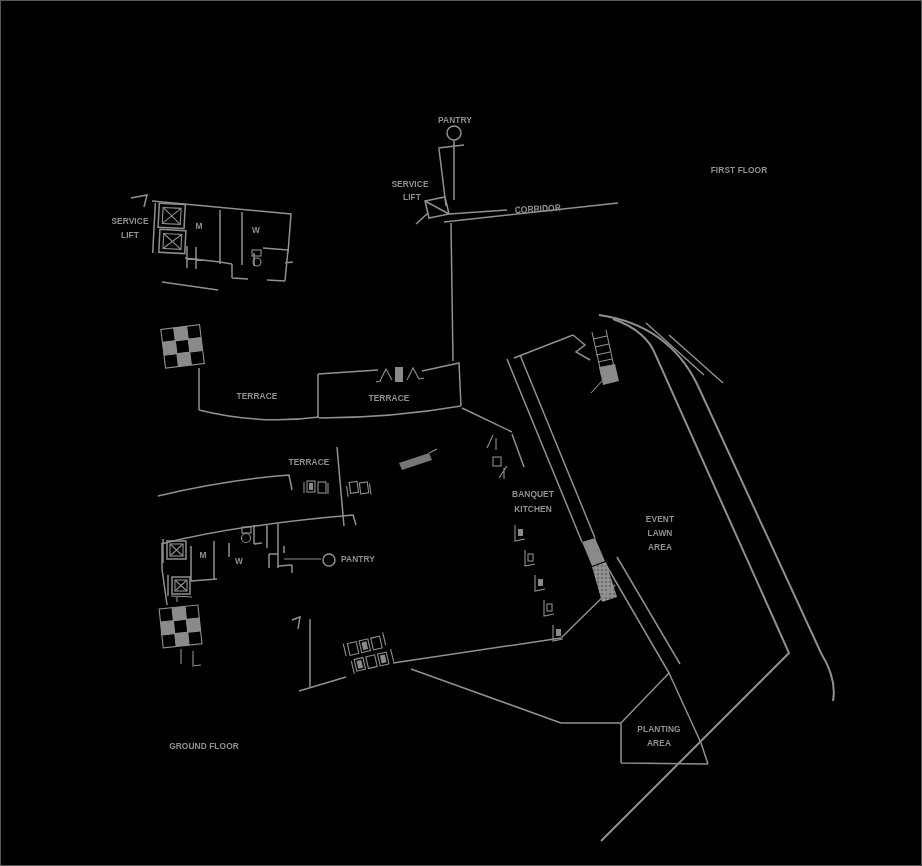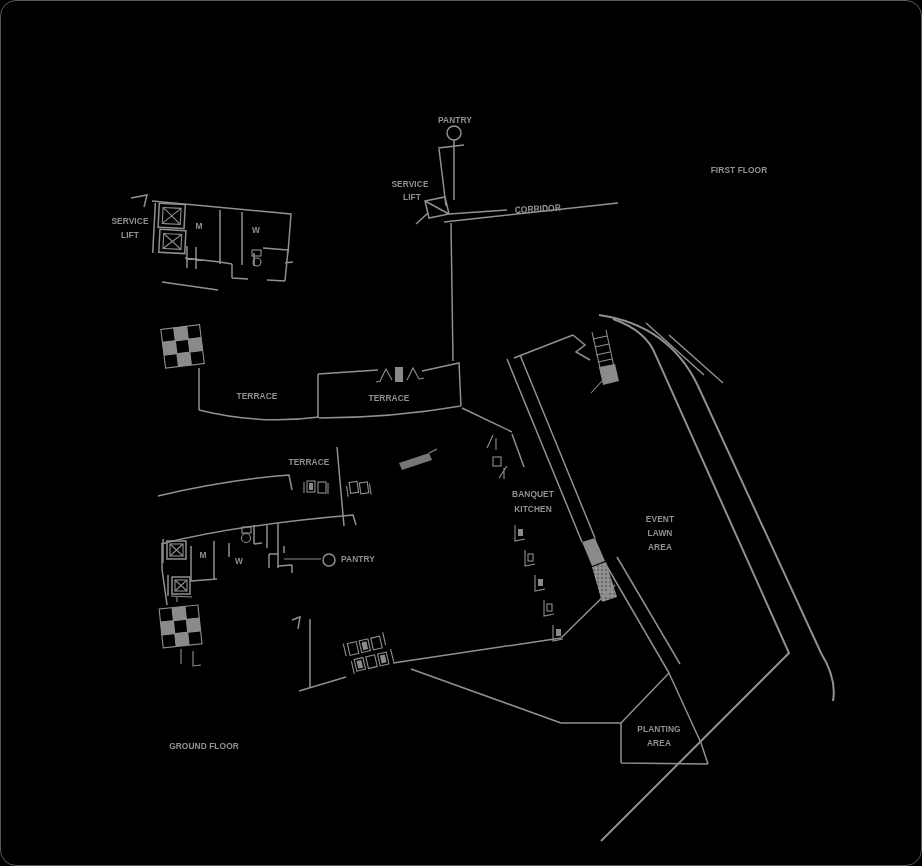--- a/index.html
+++ b/index.html
@@ -1,17 +1,17 @@
 <!DOCTYPE html>
 <html><head>
 <meta charset="utf-8">
 <style>
   html,body{margin:0;padding:0;background:#000;}
   .frame{position:relative;width:920px;height:864px;background:#000;
-         border:1px solid #585858;border-radius:16px;overflow:hidden;}
+         border:1px solid #585858;border-radius:0;overflow:hidden;}
   svg{position:absolute;inset:0;}
   .w{stroke:#909090;fill:none;stroke-width:1.5;stroke-linecap:butt;stroke-linejoin:miter;}
   .thin{stroke-width:1.1;}
   .thick{stroke-width:2;}
   .f{fill:#8a8a8a;stroke:none;}
   .fd{fill:#767676;stroke:none;}
   text{fill:#919191;font:bold 9.5px "Liberation Sans",sans-serif;
        text-anchor:middle;letter-spacing:.1px;}
 </style>
 </head>

